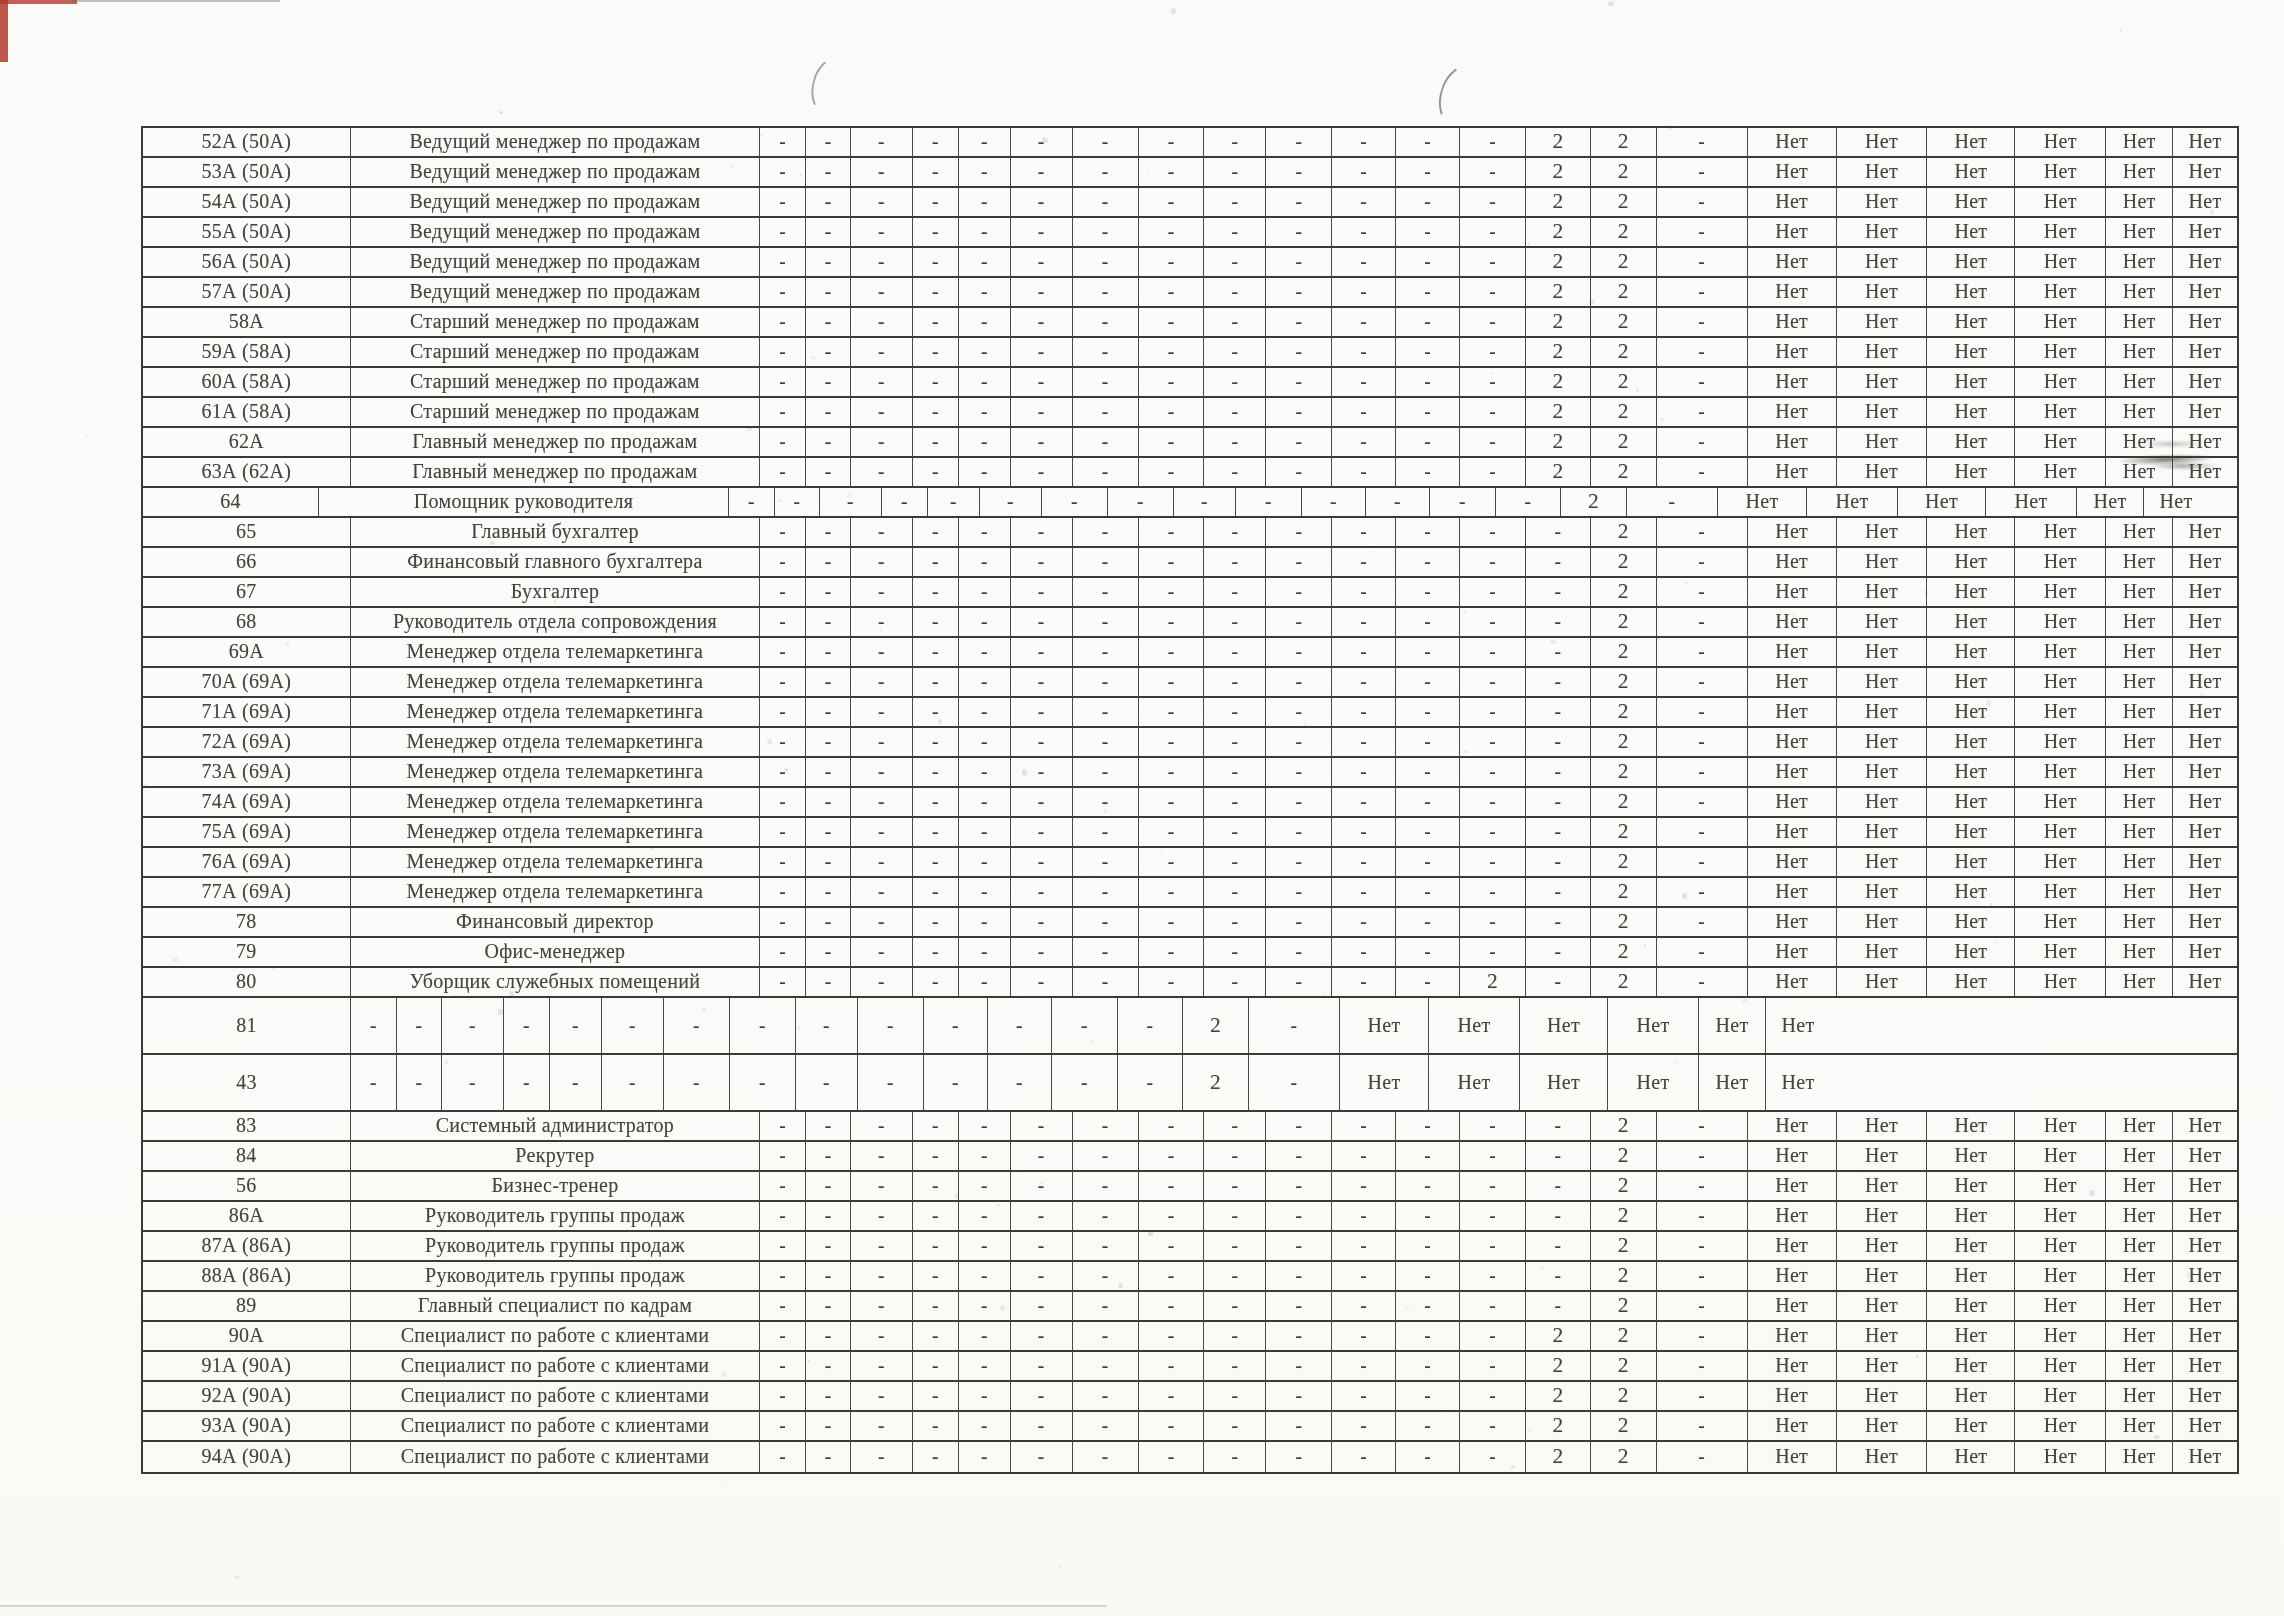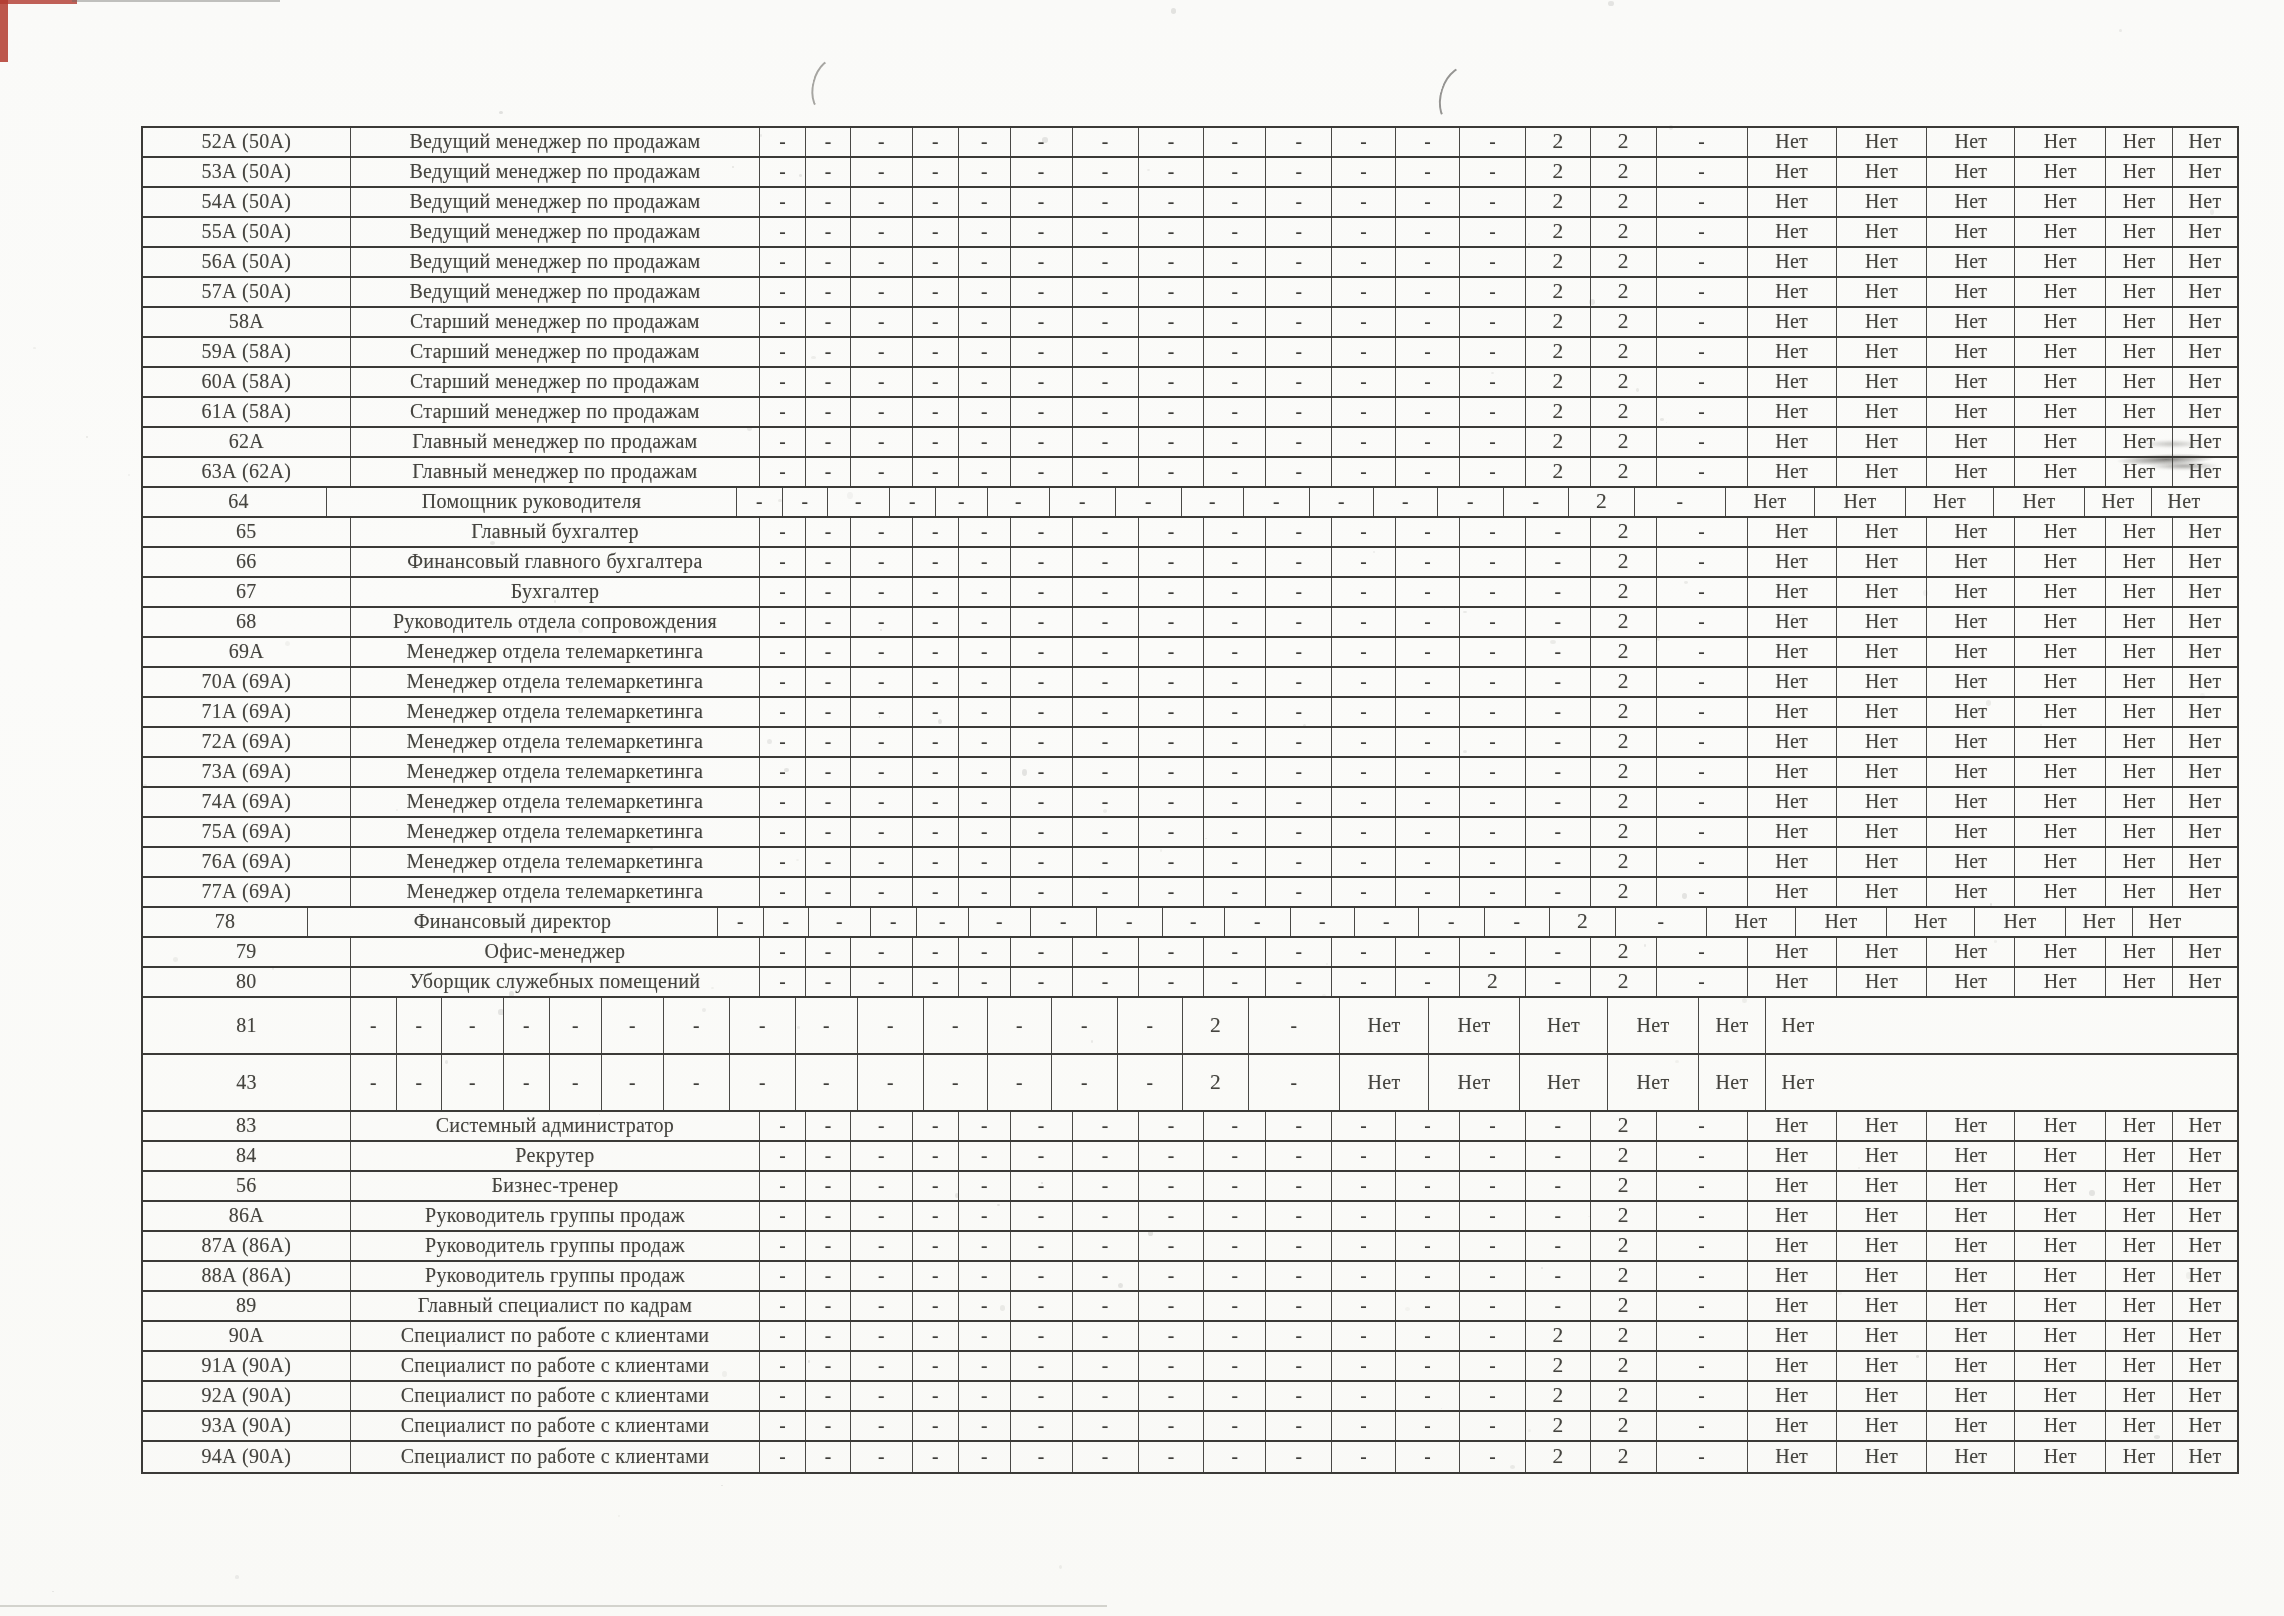--- a/index.html
+++ b/index.html
@@ -386,21 +386,21 @@
       <div class="cell num2" style="width: 66px;">2</div>
       <div class="cell dash" style="width: 91px;">-</div>
       <div class="cell" style="width: 89px;">Нет</div>
       <div class="cell" style="width: 91px;">Нет</div>
       <div class="cell" style="width: 88px;">Нет</div>
       <div class="cell" style="width: 91px;">Нет</div>
       <div class="cell" style="width: 67px;">Нет</div>
       <div class="cell" style="width: 64px;">Нет</div>
     </div>
     <div class="trow">
-      <div class="cell" style="width: 176px; margin-left: 8px;">64</div>
+      <div class="cell" style="width: 176px;">64</div>
       <div class="cell title" style="width: 410px;">Помощник руководителя</div>
       <div class="cell dash" style="width: 46px;">-</div>
       <div class="cell dash" style="width: 45px;">-</div>
       <div class="cell dash" style="width: 62px;">-</div>
       <div class="cell dash" style="width: 46px;">-</div>
       <div class="cell dash" style="width: 52px;">-</div>
       <div class="cell dash" style="width: 62px;">-</div>
       <div class="cell dash" style="width: 66px;">-</div>
       <div class="cell dash" style="width: 66px;">-</div>
       <div class="cell dash" style="width: 62px;">-</div>
@@ -750,21 +750,21 @@
       <div class="cell num2" style="width: 66px;">2</div>
       <div class="cell dash" style="width: 91px;">-</div>
       <div class="cell" style="width: 89px;">Нет</div>
       <div class="cell" style="width: 91px;">Нет</div>
       <div class="cell" style="width: 88px;">Нет</div>
       <div class="cell" style="width: 91px;">Нет</div>
       <div class="cell" style="width: 67px;">Нет</div>
       <div class="cell" style="width: 64px;">Нет</div>
     </div>
     <div class="trow">
-      <div class="cell" style="width: 165px;">78</div>
+      <div class="cell" style="width: 208px;">78</div>
       <div class="cell title" style="width: 410px;">Финансовый директор</div>
       <div class="cell dash" style="width: 46px;">-</div>
       <div class="cell dash" style="width: 45px;">-</div>
       <div class="cell dash" style="width: 62px;">-</div>
       <div class="cell dash" style="width: 46px;">-</div>
       <div class="cell dash" style="width: 52px;">-</div>
       <div class="cell dash" style="width: 62px;">-</div>
       <div class="cell dash" style="width: 66px;">-</div>
       <div class="cell dash" style="width: 66px;">-</div>
       <div class="cell dash" style="width: 62px;">-</div>

